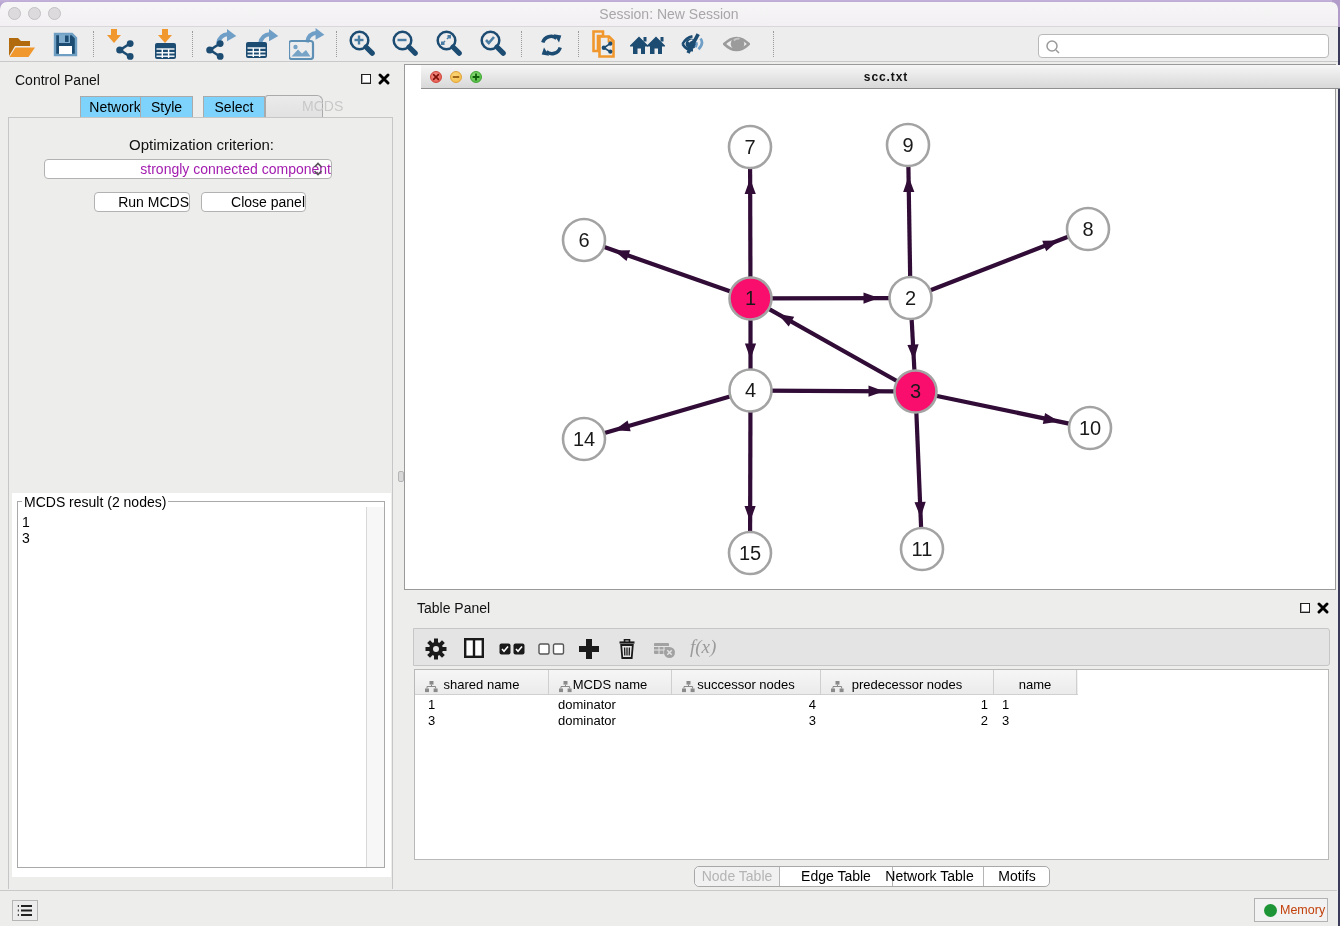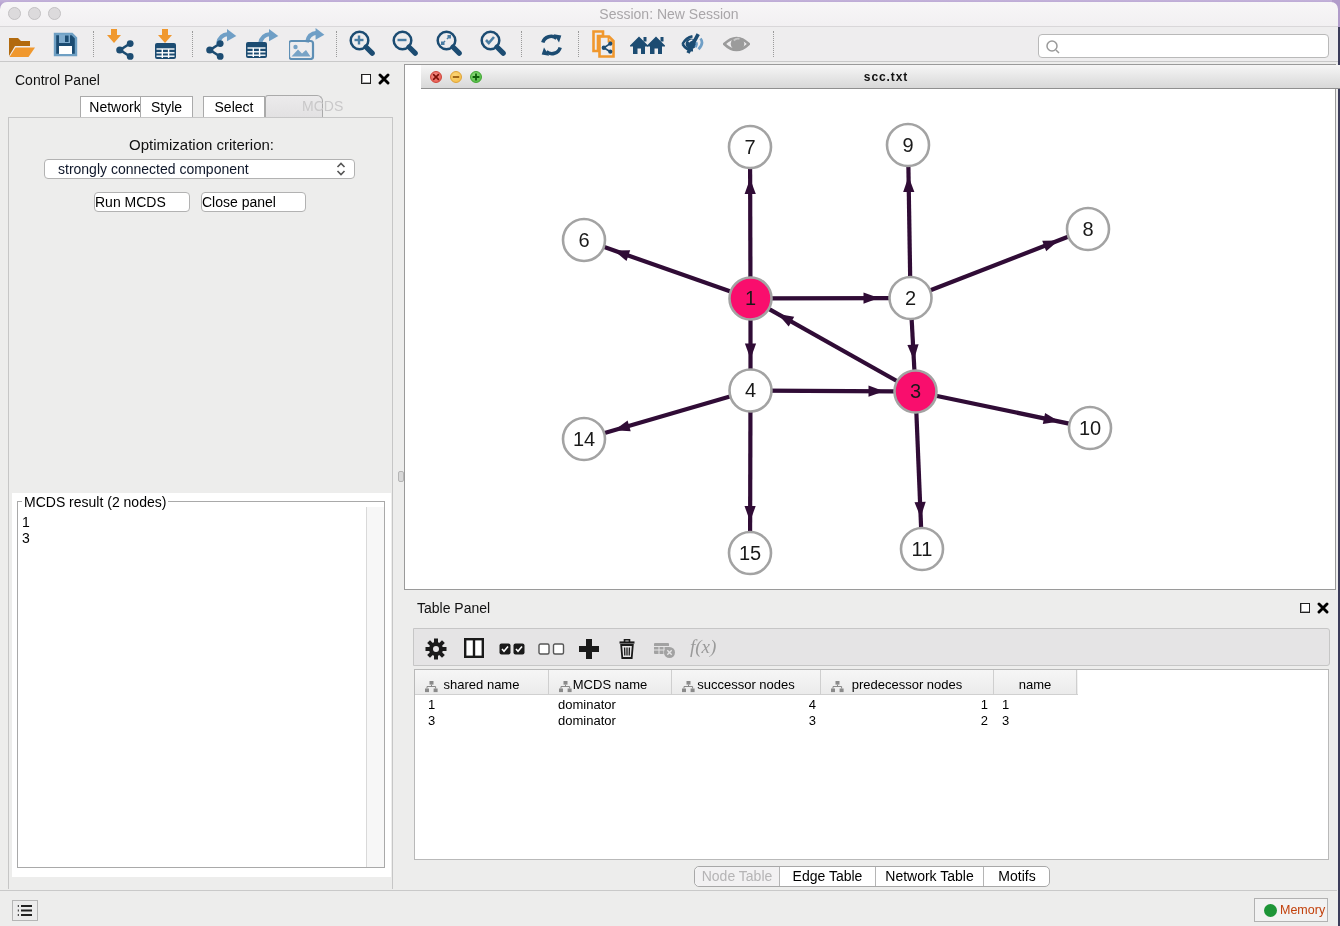--- a/index.html
+++ b/index.html
@@ -10,26 +10,26 @@
   #wallR { right:0; top:0; width:8px; height:28px; background:#b19cca; }
   #sliver { left:1338px; top:27px; width:2px; height:899px; background:#3c3c5a; }
   #titlebar { left:0; top:2px; width:1338px; height:25px; background:linear-gradient(#f7f6f7,#f2f0f2); border-bottom:1px solid #d9d7d9; border-radius:7px 7px 0 0; }
   .tl { position:absolute; top:5px; width:13px; height:13px; border-radius:50%; background:#dcdadc; border:1px solid #c3c1c3; }
   #title { position:absolute; top:4px; left:0; width:100%; text-align:center; font-size:14px; color:#a9a6a9; }
   #toolbar { left:0; top:27px; width:1338px; height:35px; background:#eeedee; border-bottom:1px solid #c9c9c9; }
   .sep { position:absolute; top:4px; height:26px; width:0; border-left:1px dotted #9a9a9a; }
   #search { position:absolute; left:1038px; top:7px; width:291px; height:24px; background:#fff; border:1px solid #b9b9b9; border-radius:4px; }
   #cp-title { left:15px; top:72px; font-size:14px; color:#111; }
   .winbtn-sq { width:10px; height:10px; border:1.7px solid #222; background:#fff; box-shadow:inset 1px -1px 0 #aaa; }
-  .tab { position:absolute; top:96px; height:22px; background:#ffffff; border:1px solid #aaa; color:#000; font-size:14px; text-align:center; line-height:21px; }
+  .tab { position:absolute; top:96px; height:22px; background:#7dd3fc; border:1px solid #aaa; color:#000; font-size:14px; text-align:center; line-height:21px; }
   #tab-mcds { background:linear-gradient(#ecebec,#e2e1e2); color:#c9c8c9; border-radius:3px 6px 0 0; top:95px; height:23px; border-bottom:1px solid #dcdbdc; }
   #cp-border { left:8px; top:117px; width:385px; height:772px; border:1px solid #c6c6c6; border-bottom:none; }
   #opt-label { left:0px; top:136px; width:403px; text-align:center; font-size:15px; color:#111; }
-  #combo { left:44px; top:159px; width:311px; height:20px; background:#fff; border:1px solid #b2b2b2; border-radius:4px; font-size:14px; line-height:18px; padding-left:13px; color:#0f172a; }
-  .btn { position:absolute; top:192px; height:20px; background:#fff; border:1px solid #b2b2b2; border-radius:4px; font-size:14px; text-align:left; line-height:18px; color:#000; }
+  #combo { left:44px; top:159px; width:288px; height:20px; background:#fff; border:1px solid #b2b2b2; border-radius:4px; font-size:14px; line-height:18px; padding-left:13px; color:#a21caf;text-align:right; }
+  .btn { position:absolute; top:192px; height:20px; background:#fff; border:1px solid #b2b2b2; border-radius:4px; font-size:14px; text-align:right; line-height:18px; color:#000; }
   #result-panel { left:12px; top:493px; width:379px; height:384px; background:#fff; }
   #result-fs { position:absolute; left:5px; top:8px; width:368px; height:367px; border:1px solid #a9a9a9; }
   #result-legend { position:absolute; left:4px; top:-8px; background:#fff; font-size:14px; padding:0 2px; color:#000; }
   #result-text { position:absolute; left:4px; top:12px; font-size:14px; line-height:16px; color:#000; }
   #result-sb { position:absolute; left:348px; top:5px; width:18px; height:360px; background:#f7f7f7; border-left:1px solid #d9d9d9; }
   #netframe { left:404px; top:64px; width:932px; height:526px; border:1px solid #9a9a9a; background:#fff; }
   #nethead { position:absolute; left:16px; top:0; width:100%; height:24px; background:linear-gradient(#f6f6f6,#d8d8d8); border-bottom:1px solid #8f8f8f; }
   .light { position:absolute; top:6px; width:12px; height:12px; border-radius:50%; }
   #nettitle { position:absolute; top:5px; left:0; width:100%; text-align:center; font-size:12px; font-weight:bold; letter-spacing:0.9px; color:#111; }
   #tp-title { left:417px; top:600px; font-size:14px; color:#111; }
@@ -432,21 +432,21 @@
     <div class="td" style="left:406px;top:27px;width:167px;text-align:right;">1</div>
     <div class="td" style="left:587px;top:27px;">1</div>
     <div class="td" style="left:13px;top:43px;">3</div>
     <div class="td" style="left:143px;top:43px;">dominator</div>
     <div class="td" style="left:257px;top:43px;width:144px;text-align:right;">3</div>
     <div class="td" style="left:406px;top:43px;width:167px;text-align:right;">2</div>
     <div class="td" style="left:587px;top:43px;">3</div>
   </div>
 <div class="abs" id="seg" style="width:356px;">
   <div class="segi" style="left:0; width:85px; color:#b5b4b5; background:#f2f1f2; border-radius:5px 0 0 5px;">Node Table</div>
-  <div class="segi" style="left:85px; width:96px;">Edge Table</div>
+  <div class="segi" style="left:85px; width:113px;">Edge Table</div>
   <div class="segi" style="left:181px; width:108px;">Network Table</div>
   <div class="segi" style="left:289px; width:66px; border-right:none; border-radius:0 5px 5px 0;">Motifs</div>
 </div>
 <div class="abs" id="status">
   <div id="listbtn">
       <svg width="16" height="13" viewBox="0 0 16 13" style="position:absolute;left:4px;top:3px">
         <g stroke="#222" stroke-width="2">
           <line x1="0.8" y1="2" x2="1.8" y2="2"></line>
           <line x1="4" y1="2" x2="15" y2="2"></line>
           <line x1="0.8" y1="6.5" x2="1.8" y2="6.5"></line>

